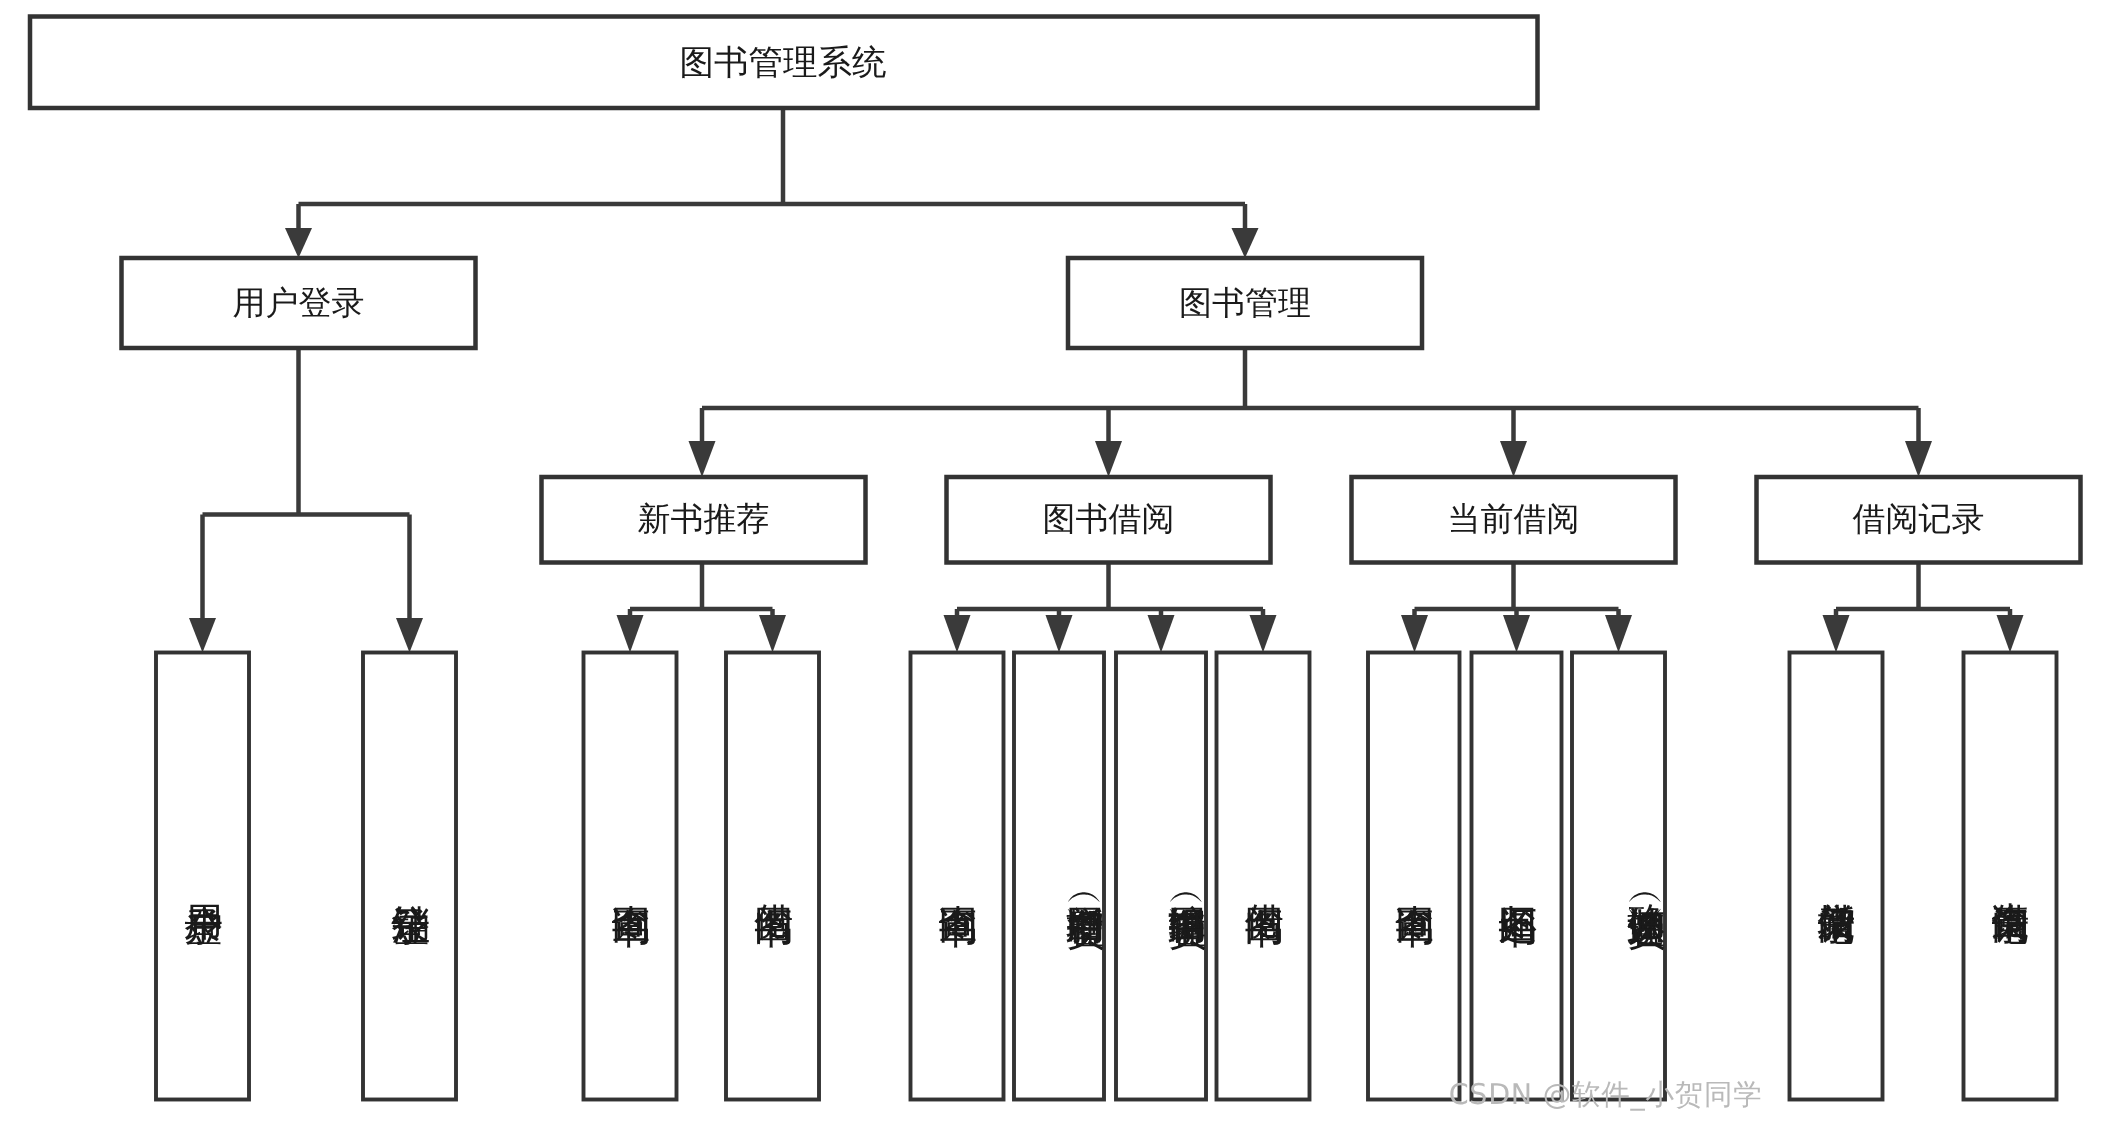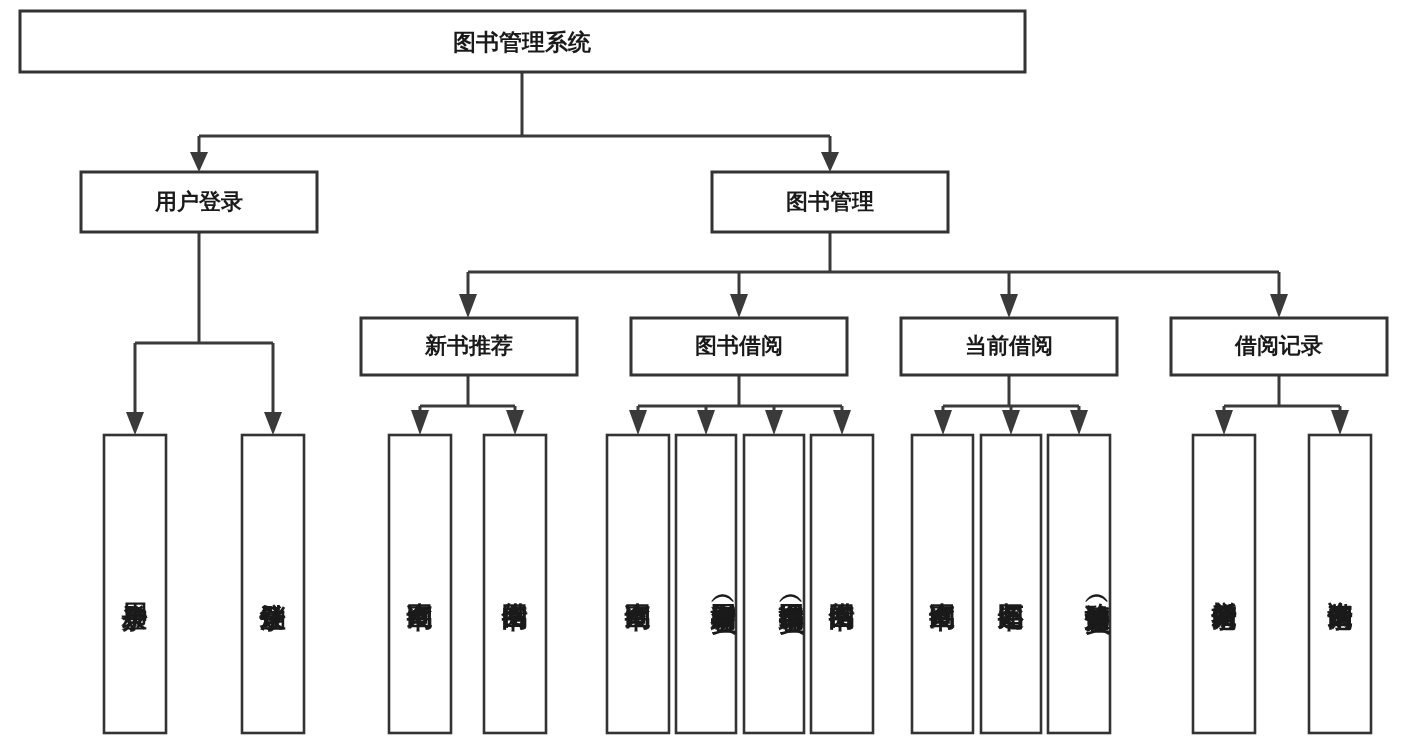--- a/index.html
+++ b/index.html
@@ -13,21 +13,20 @@
     font-family: "Liberation Sans", "DejaVu Sans", sans-serif;
     overflow: hidden;
     position: relative;
   }
   #diagram-root {
     position: absolute;
     left: 0;
     top: 0;
     width: 1183px;
     height: 747px;
-    font-weight: bold;
   }
   svg.diagram-canvas {
     display: block;
     width: 1405px;
     height: 747px;
   }
   .node-box {
     fill: #ffffff;
     stroke: #333333;
     stroke-width: 3;
@@ -238,13 +237,14 @@
   <div class="vlabel" style="left:744px; top:435px; width:60px; height:298px; font-size:25px; align-items:flex-start; padding-top:6px; box-sizing:border-box;">编辑图书（管理员）</div>
   <div class="vlabel" style="left:811px; top:435px; width:62px; height:298px;">借阅图书</div>
 
   <div class="vlabel" style="left:912px; top:435px; width:61px; height:298px;">查询图书</div>
   <div class="vlabel" style="left:981px; top:435px; width:60px; height:298px;">归还图书</div>
   <div class="vlabel" style="left:1048px; top:435px; width:62px; height:298px; font-size:25px; align-items:flex-start; padding-top:6px; box-sizing:border-box;">确认归还（管理员）</div>
 
   <div class="vlabel" style="left:1193px; top:435px; width:62px; height:298px; font-size:25px;">新增借阅记录</div>
   <div class="vlabel" style="left:1309px; top:435px; width:62px; height:298px; font-size:25px;">查询借阅记录</div>
 
+  <div class="watermark">CSDN @软件_小贺同学</div>
 </div>
 
 </body></html>

